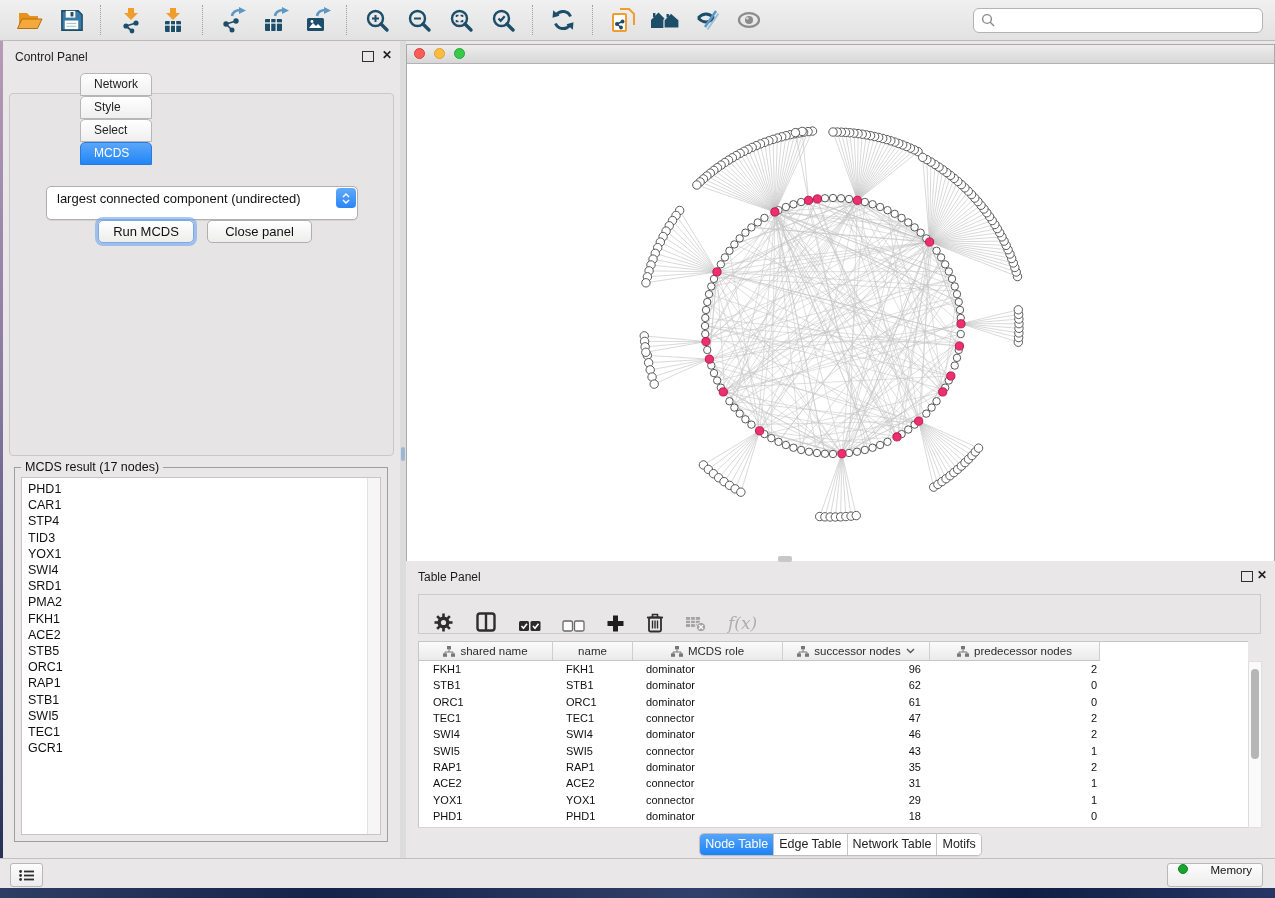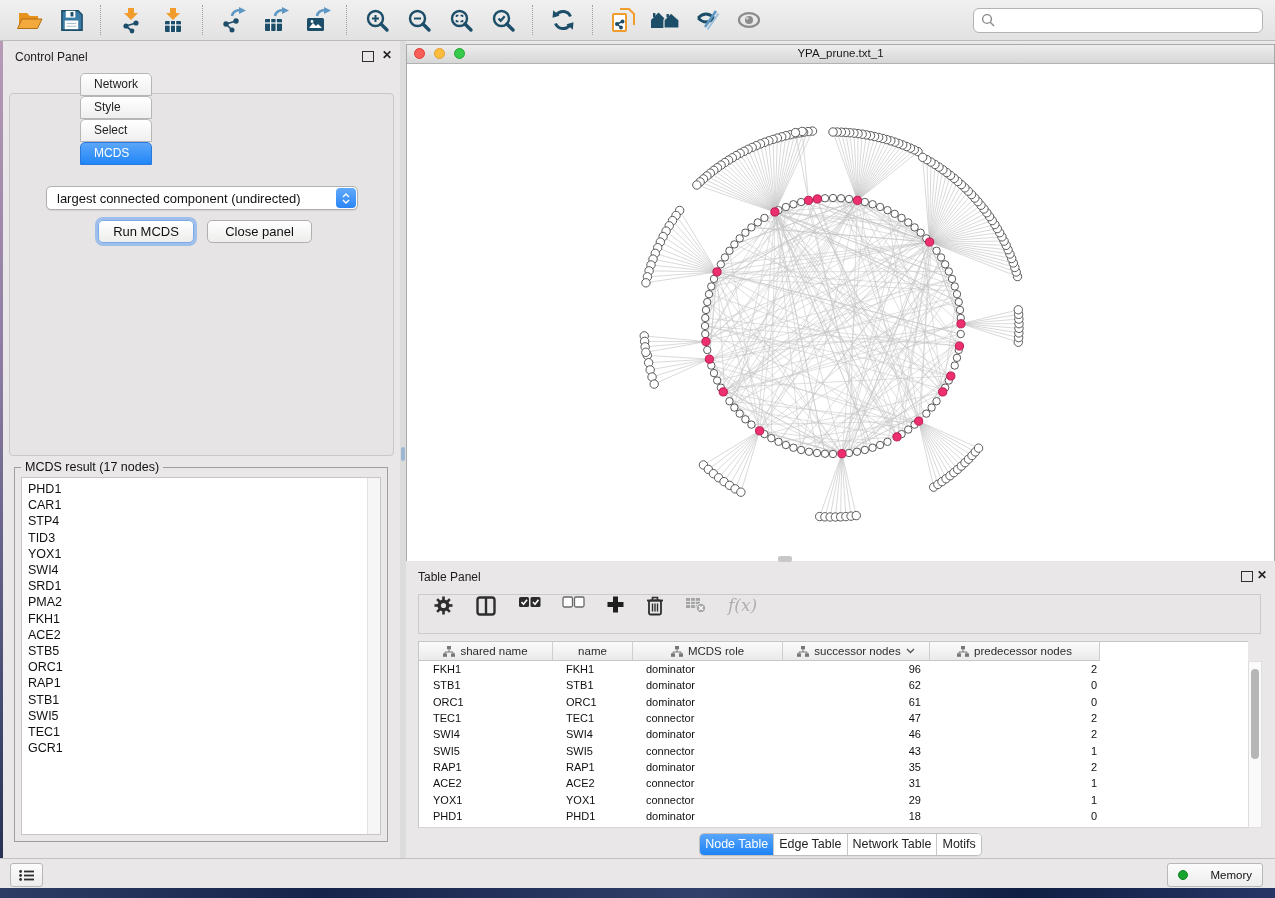--- a/index.html
+++ b/index.html
@@ -22,21 +22,21 @@
   .cp-title{position:absolute;left:12px;top:9px;font-size:12px;color:#1c1c1c;}
   .float-ic{position:absolute;top:10px;width:10px;height:9px;border:1.5px solid #2e2e2e;background:transparent;}
   .cp-tabs{position:absolute;left:77px;top:32px;display:flex;z-index:5;flex-direction:column;}
   .cp-tab{height:21px;line-height:21px;padding:0 13px;font-size:12px;color:#222;
        background:linear-gradient(#ffffff,#f0efef);border:1px solid #b7b6b6;margin-right:-1px;
        border-radius:5px 5px 0 0;}
   .cp-tab.active{background:linear-gradient(#5ba6f9,#2186f7);color:#fff;border-color:#2c79dd;}
   .cp-card{position:absolute;left:6px;top:52px;width:383px;height:361px;background:#e6e4e4;
        border:1px solid #c9c8c8;border-radius:4px;}
   .crit-label{position:absolute;left:0;right:0;top:62px;text-align:center;font-size:13px;color:#111;}
-  .dropdown{position:absolute;left:36px;top:92px;width:312px;height:24px;background:#fff;
+  .dropdown{position:absolute;left:36px;top:92px;width:312px;height:34px;background:#fff;
        border:1px solid #b0b0b0;border-radius:5px;font-size:13px;color:#111;line-height:24px;
        padding-left:10px;box-sizing:border-box;box-shadow:0 1px 1px rgba(0,0,0,.08);}
   .dd-cap{position:absolute;right:1px;top:1px;width:20px;height:20px;border-radius:4px;
        background:linear-gradient(#61aafa,#2b85f5);display:flex;flex-direction:column;
        align-items:center;justify-content:center;gap:1px;}
   .btn{position:absolute;height:23px;background:linear-gradient(#ffffff,#ededec);border:1px solid #b0afaf;
        border-radius:5px;font-size:13px;color:#111;text-align:center;line-height:22px;box-sizing:border-box;}
   .btn.focused{box-shadow:0 0 0 3px rgba(110,165,240,.6);border-color:#7aa8e8;}
   .fieldset{position:absolute;left:11px;top:426px;width:372px;height:373px;border:1px solid #9f9e9e;
        background:#e9e7e7;}
@@ -56,21 +56,21 @@
        border-bottom:1px solid #b3b2b2;}
   .lights{position:absolute;left:7px;top:3px;display:flex;gap:9px;}
   .light{width:11px;height:11px;border-radius:50%;box-sizing:border-box;}
   .net-title{text-align:center;font-size:11.5px;color:#1a1a1a;line-height:17px;}
   .net-canvas{position:relative;width:867px;height:497px;background:#fff;}
   .h-split-handle{position:absolute;left:778px;top:556px;width:14px;height:6px;background:#c9c8c8;border-radius:2px;z-index:10;}
   
   .table-panel{position:absolute;left:406px;top:562px;width:869px;height:296px;background:#e9e7e7;}
   .tp-title{position:absolute;left:12px;top:8px;font-size:12px;color:#1c1c1c;}
   .tp-toolbar{position:absolute;left:12px;top:32px;width:843px;height:40px;background:#e8e6e6;
-       border:1px solid #cccbcb;display:flex;align-items:flex-start;gap:21px;padding-left:14px;box-sizing:border-box;}
+       border:1px solid #cccbcb;display:flex;align-items:flex-end;gap:21px;padding-left:14px;box-sizing:border-box;}
   .tp-tool{display:flex;align-items:center;justify-content:center;}
   .fx{font-family:"DejaVu Serif",serif;font-style:italic;font-size:17px;color:#a9a9a9;}
   .thead{position:absolute;left:12px;top:79px;height:20px;display:flex;}
   .th{background:linear-gradient(#fbfbfb,#ebeaea);border-top:1px solid #c6c6c6;border-bottom:1px solid #c6c6c6;
       border-right:1px solid #cfcfcf;box-sizing:border-box;display:flex;align-items:center;justify-content:center;
       gap:5px;font-size:11.5px;color:#2b2b2b;}
   .th:first-child{border-left:1px solid #c6c6c6;}
   .th-fill{background:#fff;border-top:1px solid #c6c6c6;width:148px;}
   .tbody{position:absolute;left:12px;top:99px;width:830px;height:167px;background:#fff;
       border-left:1px solid #c6c6c6;border-bottom:1px solid #d6d6d6;box-sizing:border-box;overflow:hidden;}
@@ -86,21 +86,21 @@
       box-shadow:0 1px 1px rgba(0,0,0,.06);}
   .seg-item{height:21px;line-height:21px;padding:0 5px;font-size:12.5px;color:#222;border-right:1px solid #c6c6c6;background:#fff;}
   .seg-item:last-child{border-right:none;}
   .seg-item.active{background:linear-gradient(#58a5fa,#1d83f6);color:#fff;}
   
   .statusbar{position:absolute;left:0;top:858px;width:1275px;height:30px;background:#e9e7e7;
       border-top:1px solid #c2c1c1;box-sizing:border-box;z-index:35;}
   .sb-left-btn{position:absolute;left:10px;top:4px;width:31px;height:22px;border:1px solid #b9b8b8;border-radius:3px;
       background:linear-gradient(#fcfcfc,#ededed);display:flex;align-items:center;justify-content:center;}
   .memory-btn{position:absolute;right:12px;top:4px;height:22px;border:1px solid #b9b8b8;border-radius:3px;
-      background:linear-gradient(#fcfcfc,#ededed);display:flex;align-items:center;gap:22px;padding:0 10px;
+      background:linear-gradient(#fcfcfc,#ededed);display:flex;align-items:flex-start;gap:22px;padding:0 10px;
       font-size:11.5px;color:#111;}
   .mem-dot{width:10px;height:10px;border-radius:50%;background:#17a52f;border:1px solid #108224;box-sizing:border-box;}
   .closex{font-size:12px;font-weight:bold;color:#222;line-height:10px;}
 </style>
 </head>
 <body>
 
 <div class="surface">
 
   <div class="toolbar" id="main-toolbar">
@@ -324,21 +324,20 @@
     <div class="v-split-handle"></div>
   </div>
 
   <div class="net-window">
     <div class="net-titlebar">
       <div class="lights">
         <div class="light" style="background:#f95f58;border:1px solid #de3e36;"></div>
         <div class="light" style="background:#fcbd3f;border:1px solid #dfa02f;"></div>
         <div class="light" style="background:#36c94a;border:1px solid #25a837;"></div>
       </div>
-      <div class="net-title">YPA_prune.txt_1</div>
     </div>
     <div class="net-canvas">
       <svg id="graph-svg" width="867" height="497" viewBox="0 0 867 497">
           <g stroke="#8c8c8c" stroke-width="0.55" opacity="0.5">
             <line x1="309.9926032593088" y1="207.90486249719046" x2="317.92602553574204" y2="330.58582975731156"></line>
             <line x1="309.9926032593088" y1="207.90486249719046" x2="394.16769444289855" y2="138.02135537553522"></line>
             <line x1="309.9926032593088" y1="207.90486249719046" x2="302.0213553755352" y2="293.83230555710145"></line>
             <line x1="309.9926032593088" y1="207.90486249719046" x2="552.9906817682531" y2="278.042653896231"></line>
             <line x1="309.9926032593088" y1="207.90486249719046" x2="364.33552971498034" y2="374.16725504561447"></line>
             <line x1="309.9926032593088" y1="207.90486249719046" x2="299.0093182317468" y2="278.0426538962309"></line>

